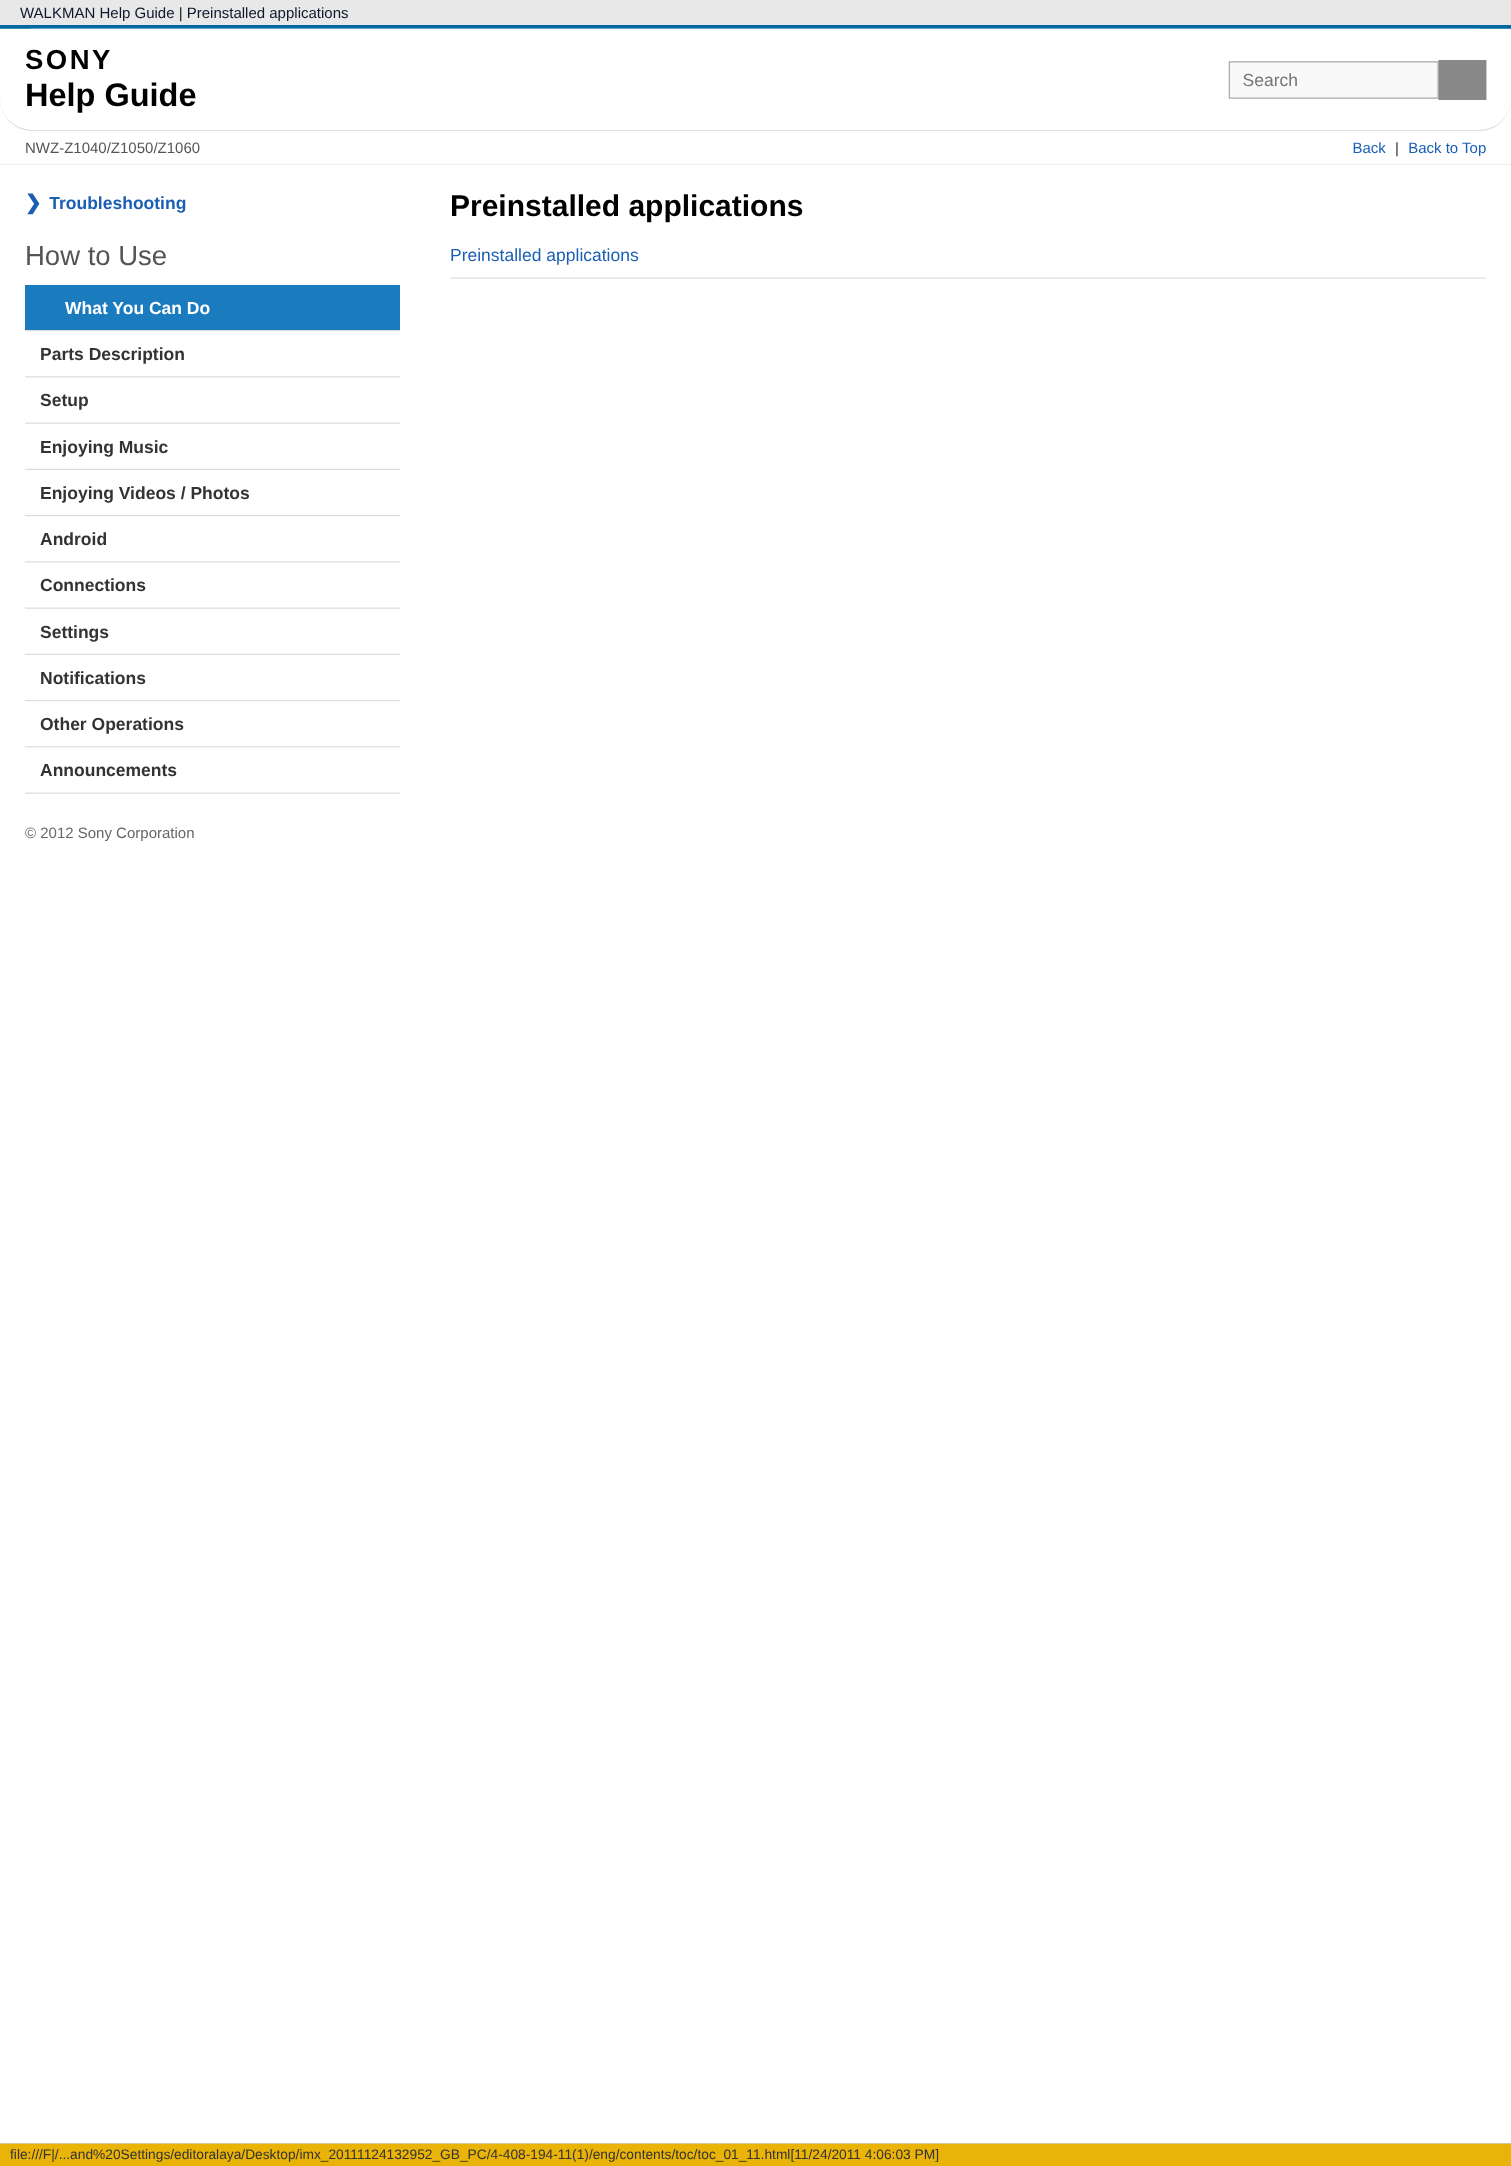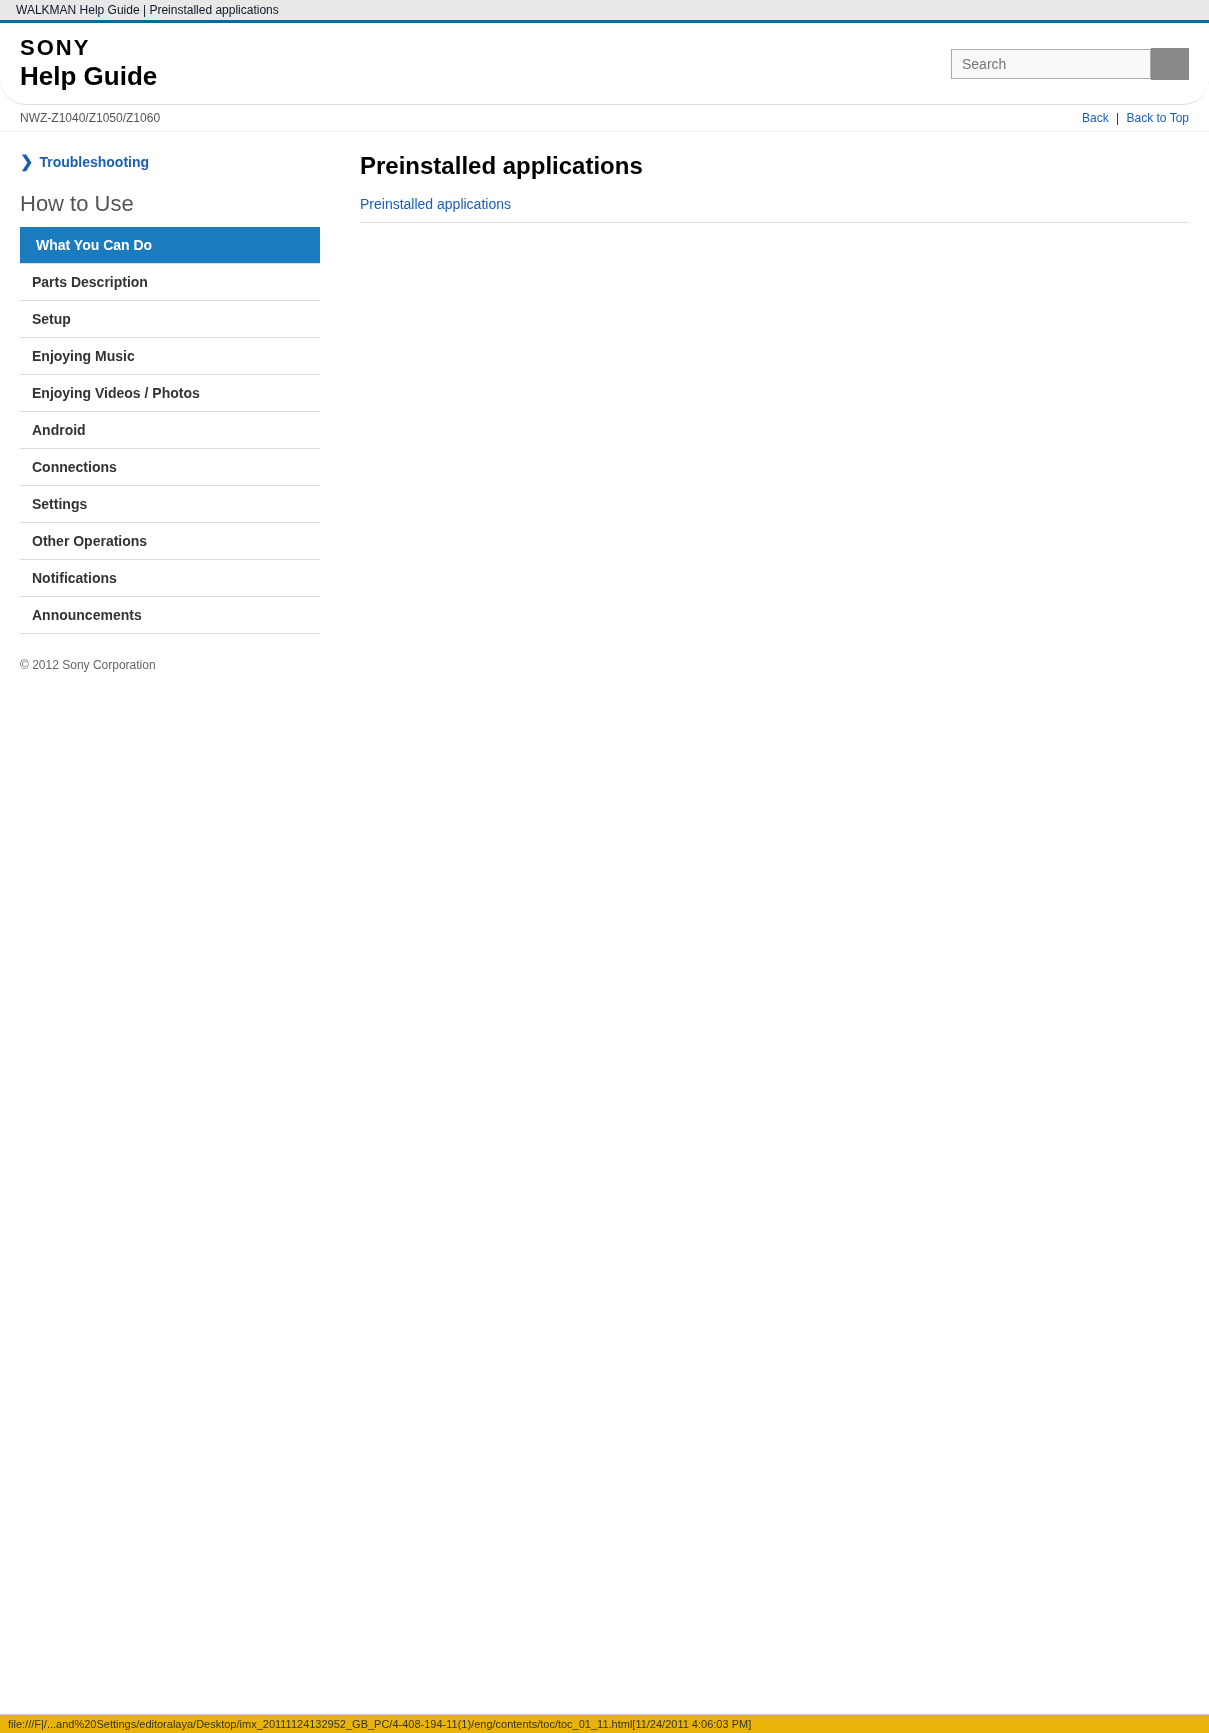--- a/index.html
+++ b/index.html
@@ -47,21 +47,21 @@
     .search-area {
       display: flex;
       align-items: center;
     }
 
     .search-input {
       border: 1px solid #aaa;
       padding: 6px 10px;
       font-size: 14px;
       color: #999;
-      width: 200px;
+      width: 168px;
       outline: none;
       background: #f9f9f9;
     }
 
     .search-button {
       background: #888;
       border: 1px solid #888;
       padding: 6px 12px;
       cursor: pointer;
       height: 32px;
@@ -147,21 +147,21 @@
       padding: 10px 12px;
       font-size: 14px;
       font-weight: bold;
       color: #333;
       text-decoration: none;
     }
 
     .sidebar-nav li.active a {
       background: #1a7bbf;
       color: #fff;
-      padding-left: 16px;
+      padding-left: 32px;
     }
 
     .copyright {
       margin-top: 24px;
       font-size: 12px;
       color: #666;
     }
 
     
     .content {
@@ -258,24 +258,24 @@
       <li>
         <a href="#">Android</a>
       </li>
       <li>
         <a href="#">Connections</a>
       </li>
       <li>
         <a href="#">Settings</a>
       </li>
       <li>
+        <a href="#">Notifications</a>
+      </li>
+      <li>
         <a href="#">Other Operations</a>
-      </li>
-      <li>
-        <a href="#">Notifications</a>
       </li>
       <li>
         <a href="#">Announcements</a>
       </li>
     </ul>
 
     <div class="copyright">© 2012 Sony Corporation</div>
   </div>
 
   <div class="content">

